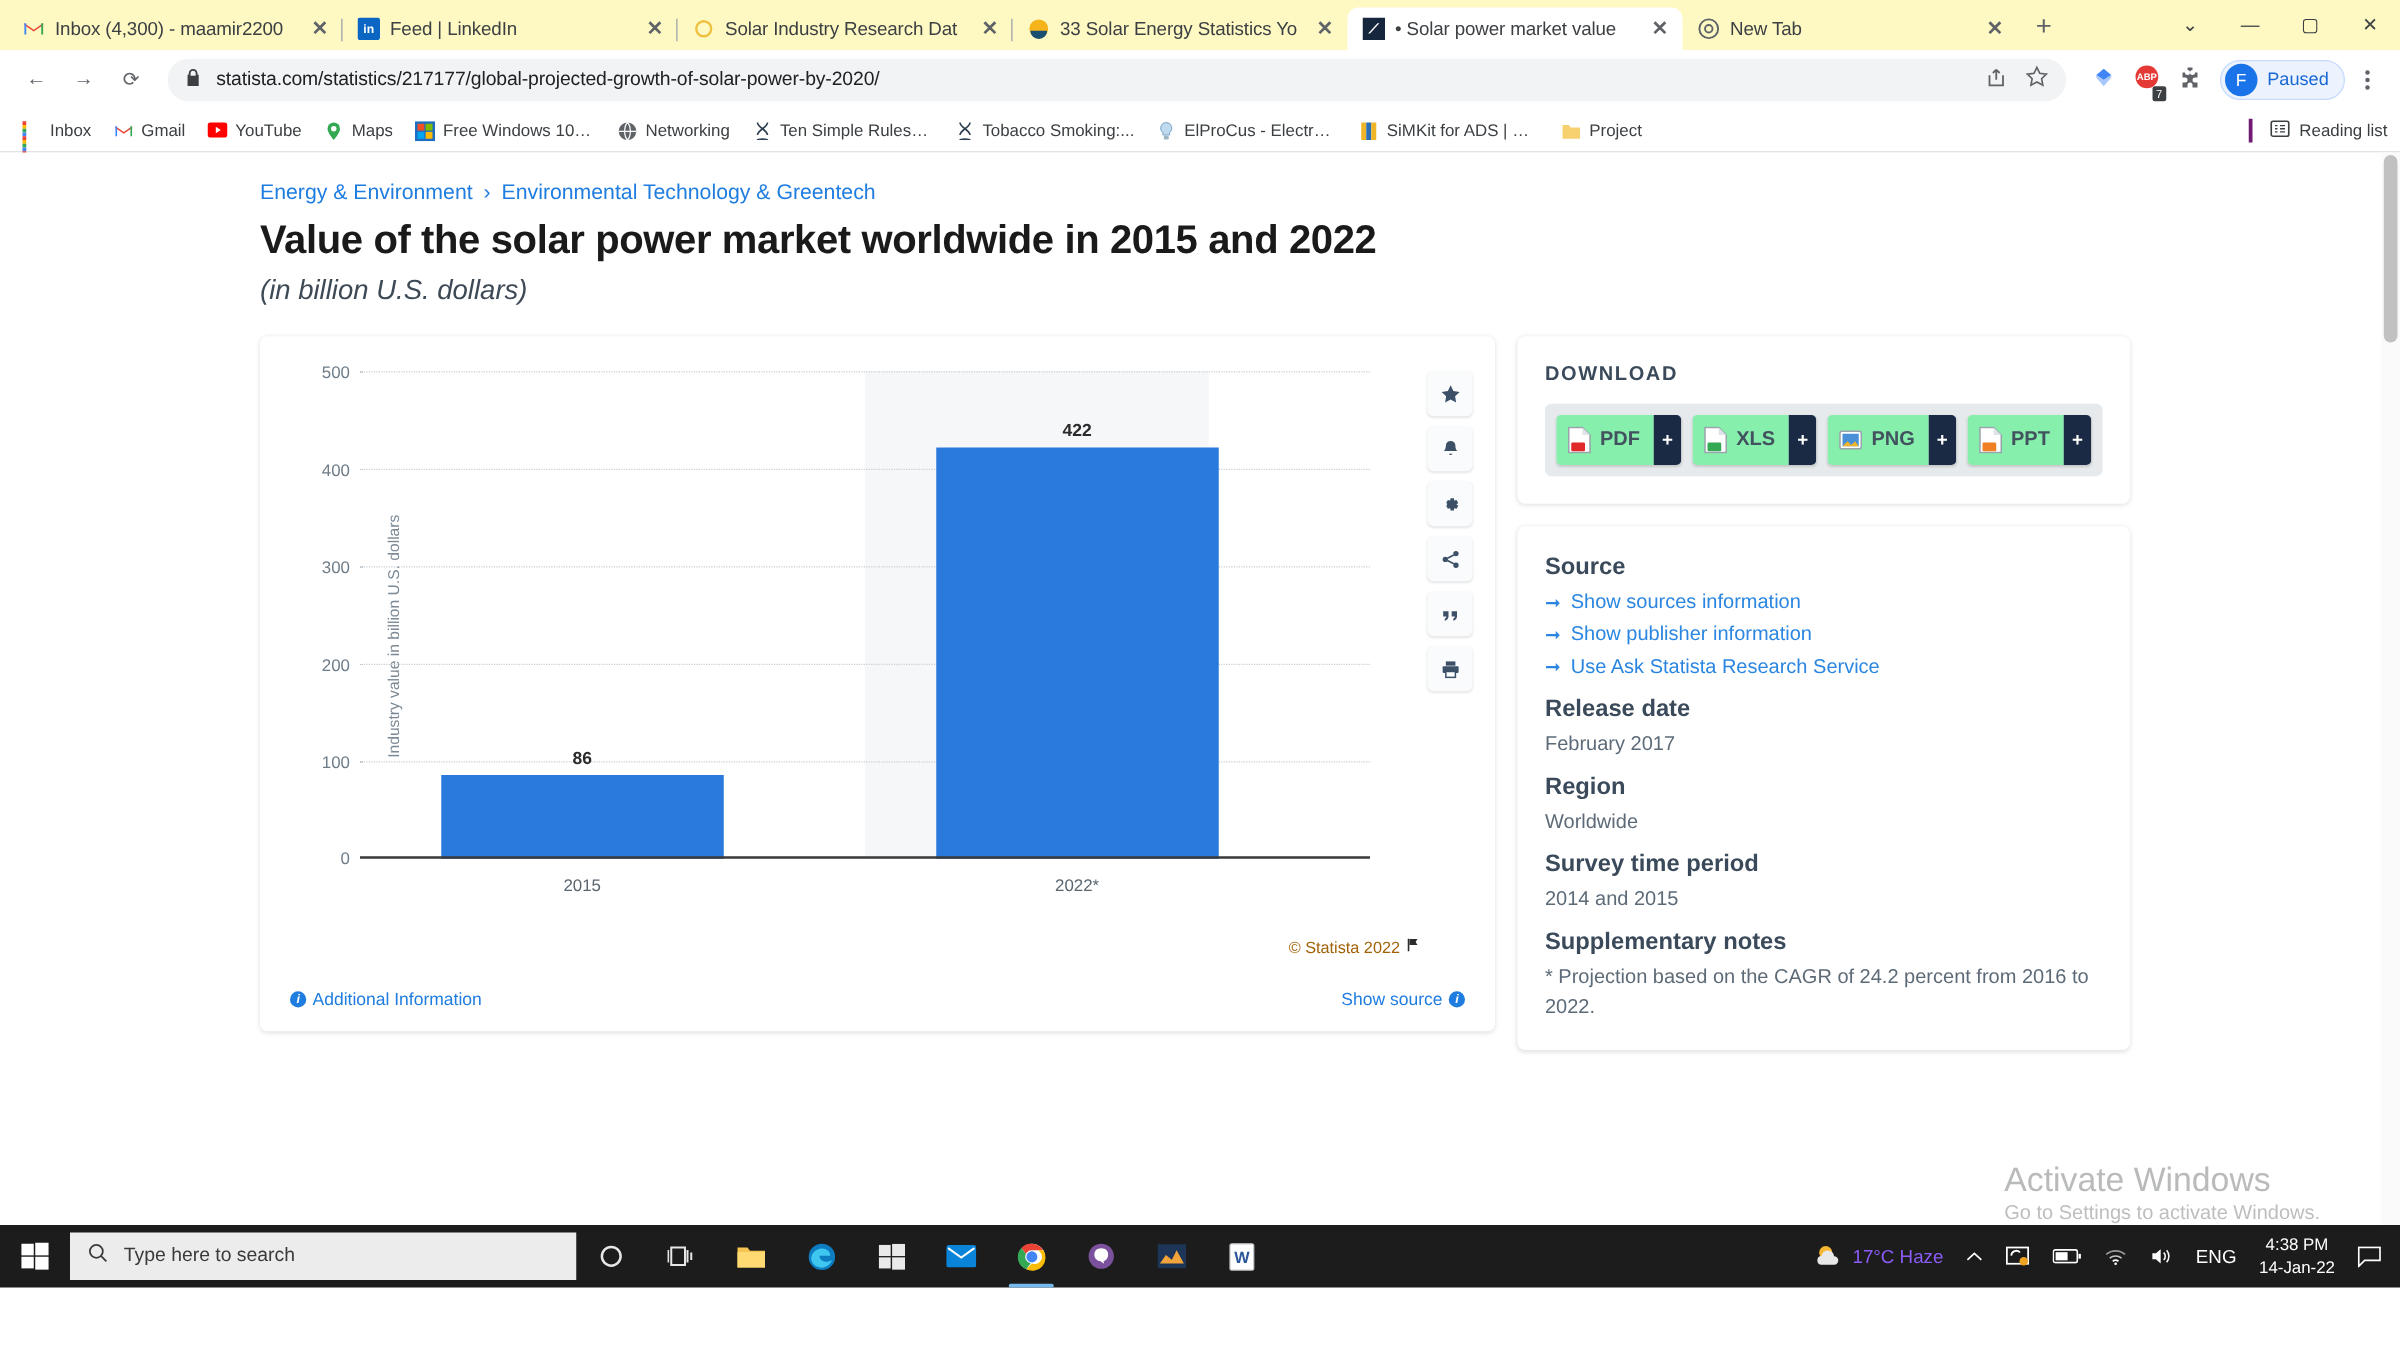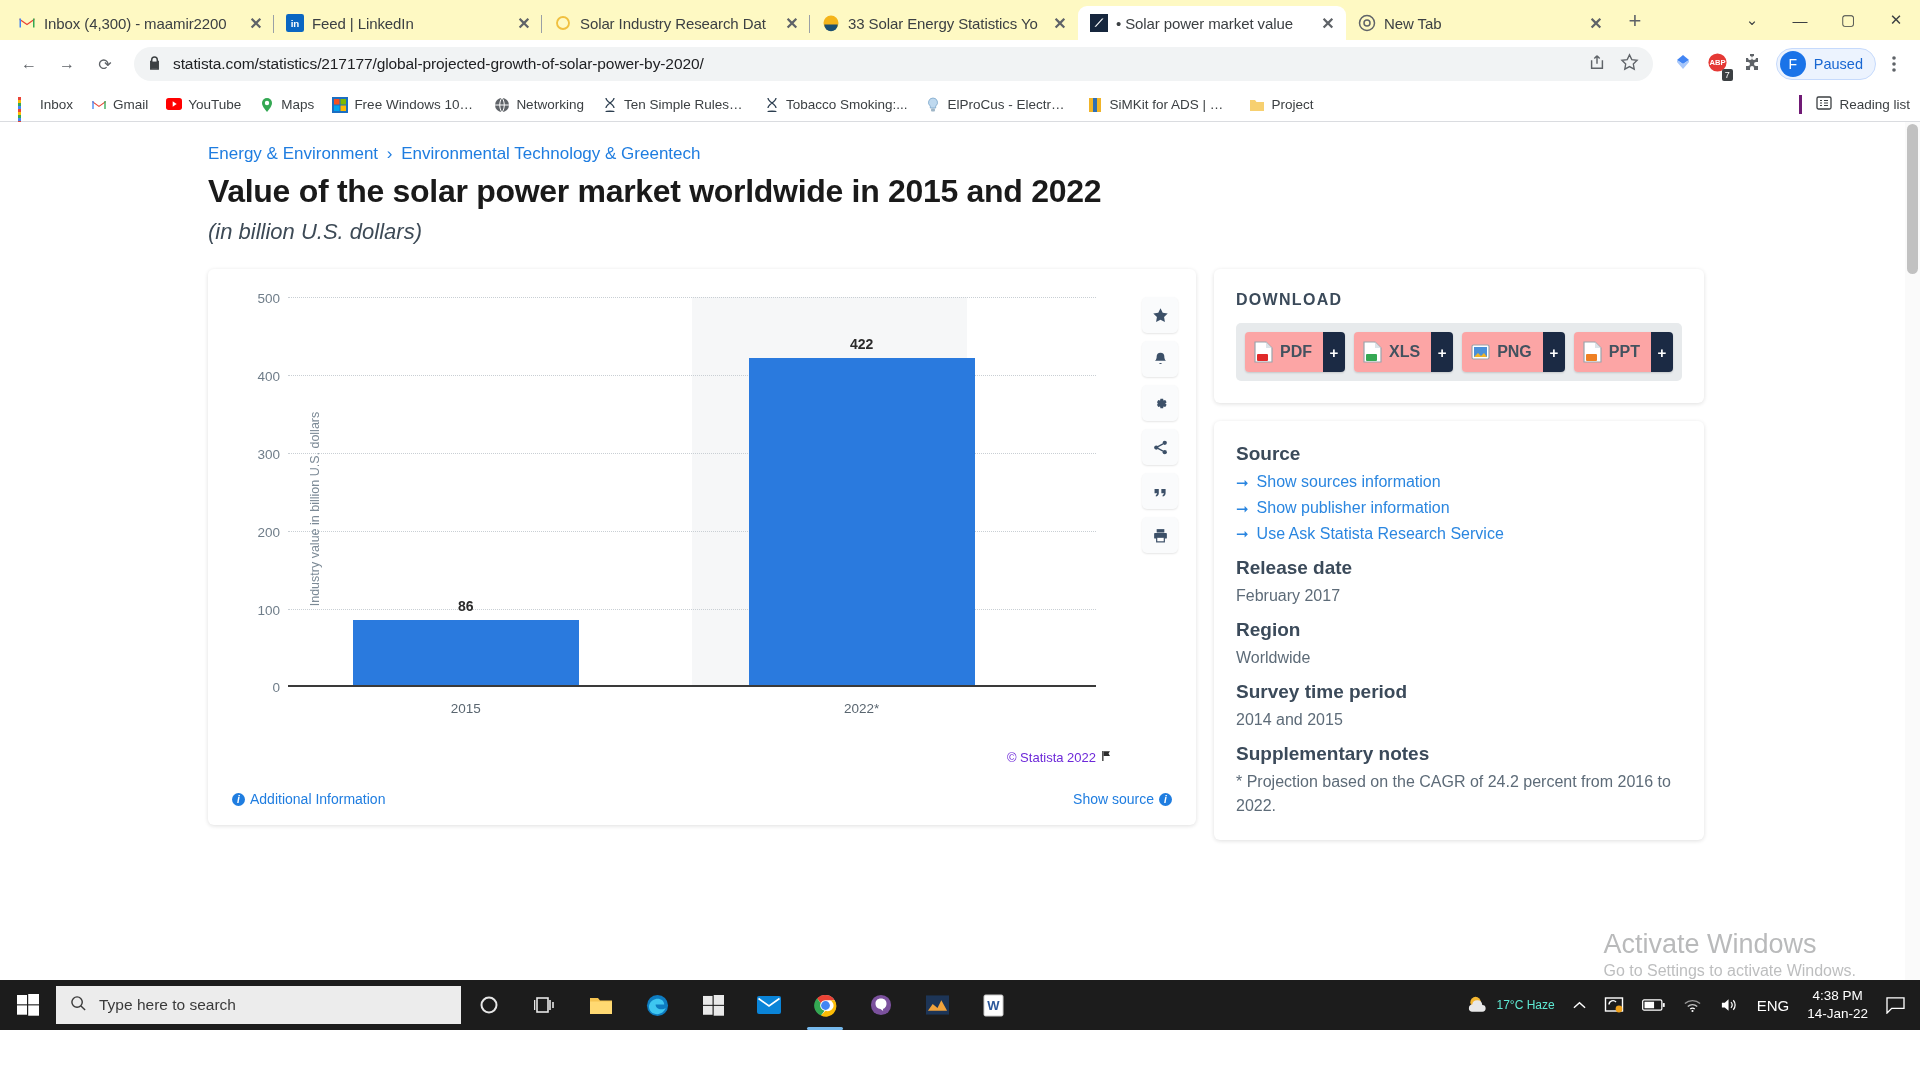--- a/index.html
+++ b/index.html
@@ -148,21 +148,21 @@
   .chart-tools {
     position:absolute; right:18px; top:28px; display:flex; flex-direction:column; gap:8px;
   }
   .tool-btn {
     width:36px; height:36px; background:#fafbfc; border-radius:5px;
     display:flex; align-items:center; justify-content:center;
     box-shadow:0 1px 2px rgba(0,0,0,.10); color:#3c5068;
   }
 
   .chart-copy {
-    position:absolute; right:84px; bottom:60px; font-size:13px; color:#6d28d9;
+    position:absolute; right:60px; bottom:60px; font-size:13px; color:#a16207;
     display:flex; align-items:center; gap:5px;
   }
   .chart-footer {
     position:absolute; left:24px; right:24px; bottom:18px;
     display:flex; justify-content:space-between; align-items:center;
     font-size:14px;
   }
   .chart-footer a { color:#1f7de0; text-decoration:none; display:flex; align-items:center; gap:5px; }
   .ico-info {
     width:13px; height:13px; border-radius:50%; background:#1f7de0; color:#fff;
@@ -171,21 +171,21 @@
   }
 
   .side-col { width:490px; display:flex; flex-direction:column; gap:18px;justify-content:flex-end; }
   .side-card { background:#fff; border-radius:6px; box-shadow:0 1px 4px rgba(0,0,0,.13); padding:22px; }
   .dl-head {
     font-size:16px; font-weight:700; color:#3b4a5a; letter-spacing:1.3px; margin-bottom:14px;
   }
   .dl-row { background:#e7eaec; border-radius:5px; padding:9px; display:flex; gap:9px; }
   .dl-btn { display:flex; height:40px; border-radius:4px; overflow:hidden; box-shadow:0 1px 2px rgba(0,0,0,.15); }
   .dl-main {
-    background:#fca5a5; display:flex; align-items:center; gap:7px; padding:0 11px 0 9px;
+    background:#86efac; display:flex; align-items:center; gap:7px; padding:0 11px 0 9px;
     font-size:16px; font-weight:700; color:#43525f;
   }
   .dl-plus {
     background:#1b2a44; color:#fff; width:22px; display:flex; align-items:center;
     justify-content:center; font-size:15px; font-weight:700;
   }
   .file-ico { width:19px; height:22px; display:block; flex:0 0 19px; }
 
   .meta-h {
     font-size:19px; font-weight:700; color:#3b4a5a; margin-bottom:5px;
@@ -228,21 +228,21 @@
   }
   .tb-icon.active::after {
     content:''; position:absolute; bottom:0; left:10px; right:10px; height:3px;
     background:#76b9ed; border-radius:2px;
   }
   .tray {
     margin-left:auto; display:flex; align-items:center; gap:0; padding-right:6px;
     color:#fff;
   }
   .tray-item { display:flex; align-items:center; gap:8px; padding:0 9px; height:50px; }
-  .tray .weather { font-size:12px; color:#5eead4; }
+  .tray .weather { font-size:15px; color:#8b5cf6; }
   .tray .lang { font-size:15px; color:#fff; }
   .tray .clock { font-size:13.5px; color:#fff; line-height:1.35; text-align:center; }
   .tray svg { display:block; }
 </style>
 </head>
 <body>
 
 <div class="browser">
 
   <div class="tabstrip">

